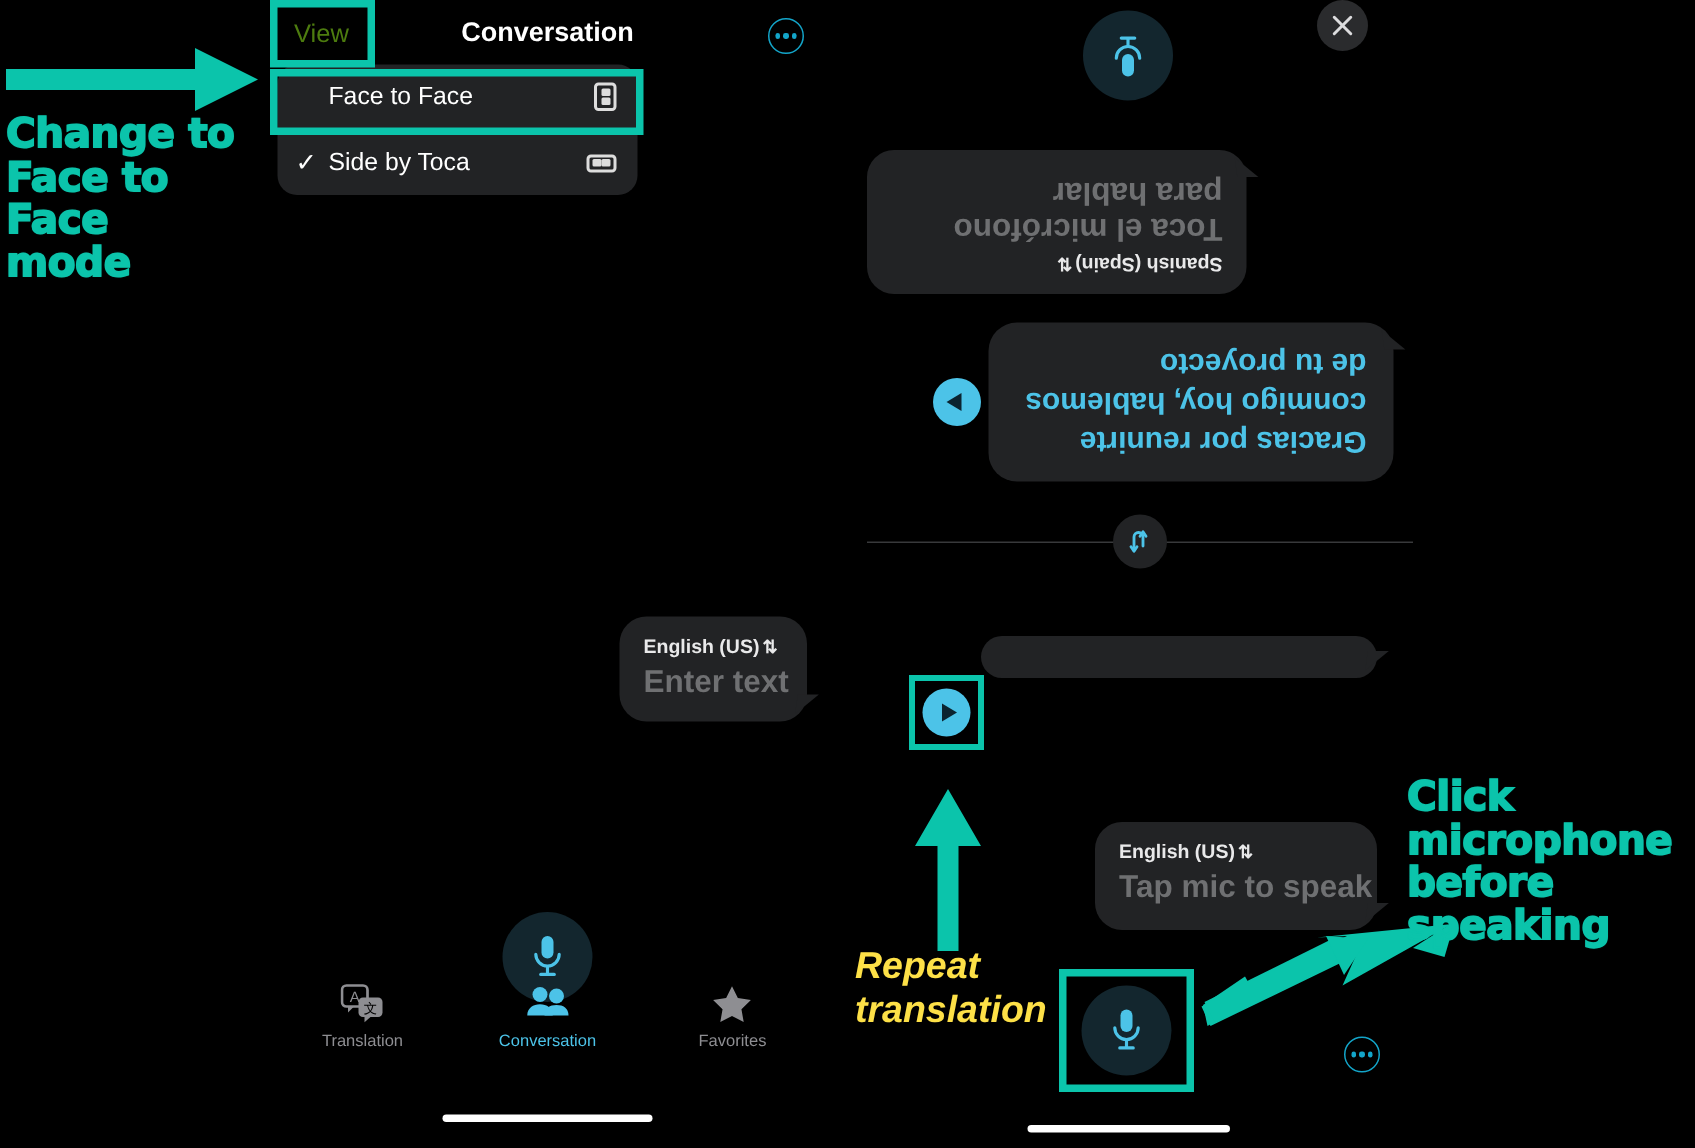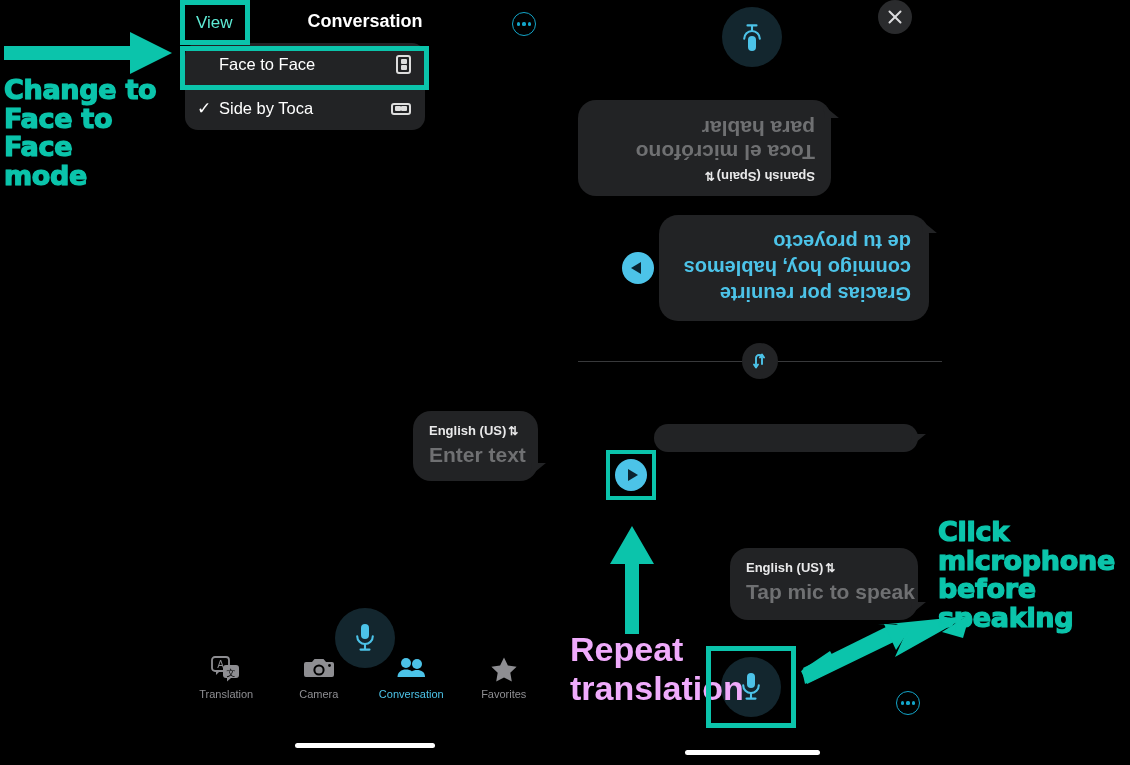--- a/index.html
+++ b/index.html
@@ -16,21 +16,21 @@
   .flipped { transform: rotate(180deg); }
 
   
   #left-phone {
     position:absolute; left:180px; top:0; width:370px; height:765px;
     background:#000;
   }
   .nav-bar { position:absolute; left:0; top:0; width:370px; height:46px; }
   .nav-view-btn {
     position:absolute; left:12px; top:10px;
-    font-size:17px; color:#5eead4; line-height:26px;
+    font-size:17px; color:#4d7c0f; line-height:26px;
     padding:0 4px;
   }
   .nav-title {
     position:absolute; left:0; top:11px; width:370px; text-align:center;
     font-size:18px; font-weight:bold; color:#fff;
   }
   .nav-more {
     position:absolute; left:332px; top:12px; width:24px; height:24px;
     border:1.5px solid #13a5c9; border-radius:50%;
     display:flex; align-items:center; justify-content:center; gap:2.5px;
@@ -143,22 +143,23 @@
     font-family:"DejaVu Sans", sans-serif;
     font-weight:bold; font-size:27px; line-height:1.06;
     color:#0bc4ab;
     -webkit-text-stroke:1.2px #0bc4ab;
     letter-spacing:-0.3px;
     text-shadow: 0 0 1px #0bc4ab;
   }
   .ann-plain {
     position:absolute;
     font-family:"Liberation Sans", sans-serif;
-    font-weight:bold; font-size:34px; line-height:1.15;
-    color:#f0abfc;
+    font-weight:bold; font-size:25px; line-height:1.15;
+    color:#fde047;
+    font-style:italic;
   }
 </style>
 </head>
 <body>
 
 <div id="root">
 
   <div id="left-phone">
 
     <div class="nav-bar">
@@ -214,29 +215,20 @@
         <svg width="30" height="26" viewBox="0 0 30 26">
           <rect x="1" y="1" width="17" height="14" rx="3" stroke="#8e8e92" stroke-width="1.8" fill="none"></rect>
           <path d="M5 15 L5 19 L9 15 Z" fill="#8e8e92"></path>
           <text x="9.5" y="12" font-size="10" fill="#8e8e92" text-anchor="middle" font-family="Liberation Sans, sans-serif">A</text>
           <rect x="12" y="9" width="16" height="13" rx="3" fill="#8e8e92"></rect>
           <path d="M16 22 L16 25.5 L20 22 Z" fill="#8e8e92"></path>
           <text x="20" y="19.5" font-size="9" fill="#000" text-anchor="middle" font-family="DejaVu Sans, sans-serif">文</text>
         </svg>
         <span class="tlabel">Translation</span>
       </div>
-      <div class="tab">
-        <svg width="30" height="26" viewBox="0 0 30 26">
-          <path d="M2 6 h6 l2.5-3 h9 L22 6 h6 a2 2 0 0 1 2 2 v11 a2 2 0 0 1 -2 2 H2 a2 2 0 0 1 -2 -2 V8 a2 2 0 0 1 2 -2 z" fill="#8e8e92"></path>
-          <circle cx="15" cy="14" r="5.6" fill="#000"></circle>
-          <circle cx="15" cy="14" r="3.6" fill="#8e8e92"></circle>
-          <circle cx="25.5" cy="9.5" r="1.4" fill="#000"></circle>
-        </svg>
-        <span class="tlabel">Camera</span>
-      </div>
       <div class="tab active">
         <svg width="30" height="26" viewBox="0 0 30 26">
           <circle cx="10" cy="7" r="5" fill="#4cc3e8"></circle>
           <circle cx="21" cy="8" r="5" fill="#4cc3e8"></circle>
           <path d="M1.5 21 c0-5 4-7.5 8.5-7.5 s8.5 2.5 8.5 7.5 z" fill="#4cc3e8"></path>
           <path d="M13 21 c0-5 3.5-7 8-7 s8 2 8 7 z" fill="#4cc3e8"></path>
         </svg>
         <span class="tlabel">Conversation</span>
       </div>
       <div class="tab">

